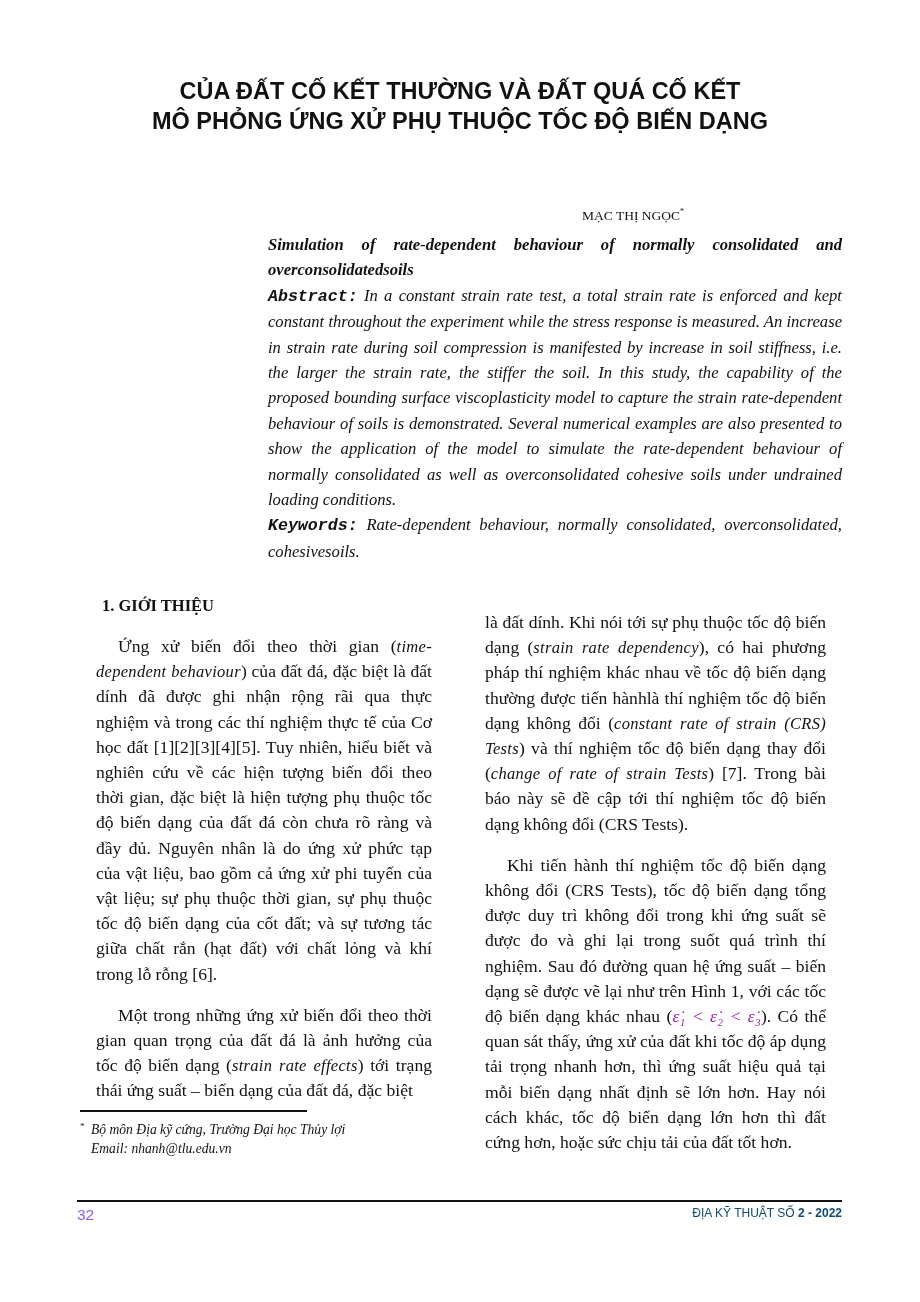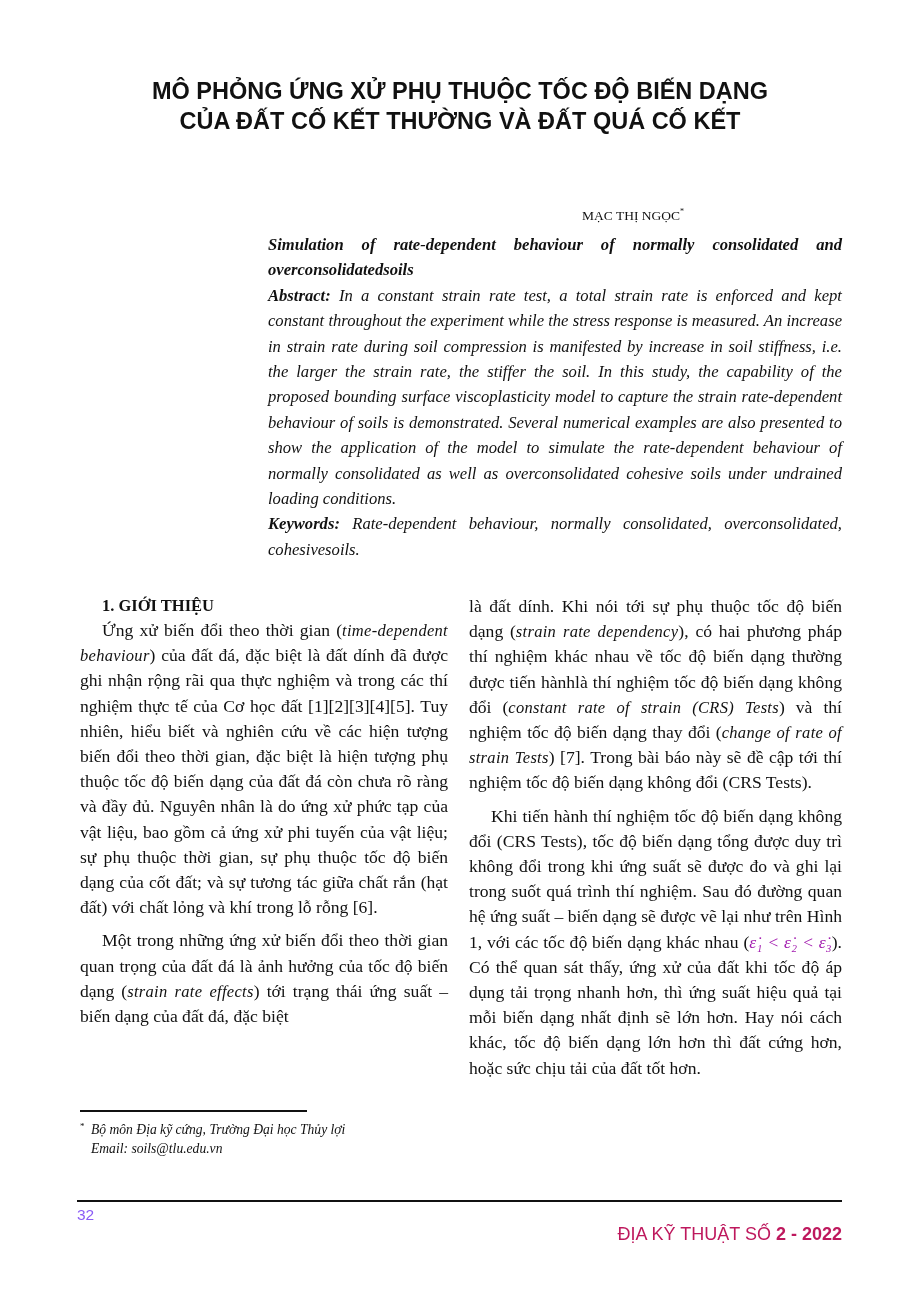--- a/index.html
+++ b/index.html
@@ -15,29 +15,29 @@
     position: absolute; left: 582px; top: 167px;
     font-family: "Liberation Serif", serif; font-size: 13.5px; color: #111; margin-top: 40px;
   }
   .author sup { font-size: 8px; }
   .abstract {
     position: absolute; left: 268px; top: 212px; width: 574px;
     font-family: "Liberation Serif", serif; font-style: italic; font-size: 16.6px;
     line-height: 25.4px; text-align: justify; color: #111; margin-top: 20px;
   }
   .abstract .en-title { font-weight: bold; }
-  .abstract .label { font-weight: bold; }
+  .abstract .label { font-weight: bold; font-family: Liberation Mono, monospace; }
   .col {
     position: absolute; top: 594px;
     font-family: "Liberation Serif", serif; font-size: 17.6px;
     line-height: 25.2px; text-align: justify; color: #111;
   }
   .col.left { left: 80px; width: 368px; }
   .col.right { left: 469px; width: 373px; }
-  .col p { margin: 0; text-indent: 22px; }
+  .col p { margin: 16px; text-indent: 22px; }
   .col p.noindent { text-indent: 0; }
   .col p.gap { margin-top: 8px; }
   .heading { font-weight: bold; font-size: 16.5px; margin: 0 0 0 22px; line-height: 24px; }
   .it { font-style: italic; font-size: 16.5px; letter-spacing: 0.3px; }
   .math { font-style: italic; color: #a21caf; }
   .fn-rule {
     position: absolute; left: 80px; top: 1110px; width: 227px; height: 2px; background: #111;
   }
   .footnote {
     position: absolute; left: 80px; top: 1120px; width: 360px;
@@ -48,30 +48,30 @@
   .footnote .lines { margin-left: 11px; }
   .footer-rule {
     position: absolute; left: 77px; top: 1200px; width: 765px; height: 2px; background: #111;
   }
   .footer-left {
     position: absolute; left: 77px; top: 1206px;
     font-family: "Liberation Sans", sans-serif; font-size: 15.5px; color: #8b5cf6;
   }
   .footer-right {
     position: absolute; right: 78px; top: 1206px;
-    font-family: "Liberation Sans", sans-serif; font-size: 18px; color: #be185d; margin-top: 18px;
+    font-family: "Liberation Sans", sans-serif; font-size: 12px; color: #0c4a6e;
   }
   .footer-right b { font-weight: bold; }
 </style>
 </head>
 <body>
 
 <div class="title">
+  <div>CỦA ĐẤT CỐ KẾT THƯỜNG VÀ ĐẤT QUÁ CỐ KẾT</div>
   <div>MÔ PHỎNG ỨNG XỬ PHỤ THUỘC TỐC ĐỘ BIẾN DẠNG</div>
-  <div>CỦA ĐẤT CỐ KẾT THƯỜNG VÀ ĐẤT QUÁ CỐ KẾT</div>
 </div>
 
 <div class="author">
   <span>MẠC THỊ NGỌC</span><sup>*</sup>
 </div>
 
 <div class="abstract">
   <div class="en-title">Simulation of rate-dependent behaviour of normally consolidated and overconsolidatedsoils</div>
   <div><span class="label">Abstract:</span> <span>In a constant strain rate test, a total strain rate is enforced and kept constant throughout the experiment while the stress response is measured. An increase in strain rate during soil compression is manifested by increase in soil stiffness, i.e. the larger the strain rate, the stiffer the soil. In this study, the capability of the proposed bounding surface viscoplasticity model to capture the strain rate-dependent behaviour of soils is demonstrated. Several numerical examples are also presented to show the application of the model to simulate the rate-dependent behaviour of normally consolidated as well as overconsolidated cohesive soils under undrained loading conditions.</span></div>
   <div><span class="label">Keywords:</span> <span>Rate-dependent behaviour, normally consolidated, overconsolidated, cohesivesoils.</span></div>
@@ -86,19 +86,19 @@
 <div class="col right">
   <p class="noindent"><span>là đất dính. Khi nói tới sự phụ thuộc tốc độ biến dạng (</span><span class="it">strain rate dependency</span><span>), có hai phương pháp thí nghiệm khác nhau về tốc độ biến dạng thường được tiến hànhlà thí nghiệm tốc độ biến dạng không đổi (</span><span class="it">constant rate of strain (CRS) Tests</span><span>) và thí nghiệm tốc độ biến dạng thay đổi (</span><span class="it">change of rate of strain Tests</span><span>) [7]. Trong bài báo này sẽ đề cập tới thí nghiệm tốc độ biến dạng không đổi (CRS Tests).</span></p>
   <p class="gap"><span>Khi tiến hành thí nghiệm tốc độ biến dạng không đổi (CRS Tests), tốc độ biến dạng tổng được duy trì không đổi trong khi ứng suất sẽ được đo và ghi lại trong suốt quá trình thí nghiệm. Sau đó đường quan hệ ứng suất – biến dạng sẽ được vẽ lại như trên Hình 1, với các tốc độ biến dạng khác nhau (</span><span class="math">ε̇₁ &lt; ε̇₂ &lt; ε̇₃</span><span>). Có thể quan sát thấy, ứng xử của đất khi tốc độ áp dụng tải trọng nhanh hơn, thì ứng suất hiệu quả tại mỗi biến dạng nhất định sẽ lớn hơn. Hay nói cách khác, tốc độ biến dạng lớn hơn thì đất cứng hơn, hoặc sức chịu tải của đất tốt hơn.</span></p>
 </div>
 
 <div class="fn-rule"></div>
 <div class="footnote">
   <span class="mark">*</span>
   <div class="lines">
     <div>Bộ môn Địa kỹ cứng, Trường Đại học Thủy lợi</div>
-    <div>Email: soils@tlu.edu.vn</div>
+    <div>Email: nhanh@tlu.edu.vn</div>
   </div>
 </div>
 
 <div class="footer-rule"></div>
 <div class="footer-left">32</div>
 <div class="footer-right"><span>ĐỊA KỸ THUẬT SỐ</span> <b>2 - 2022</b></div>
 
 </body></html>

